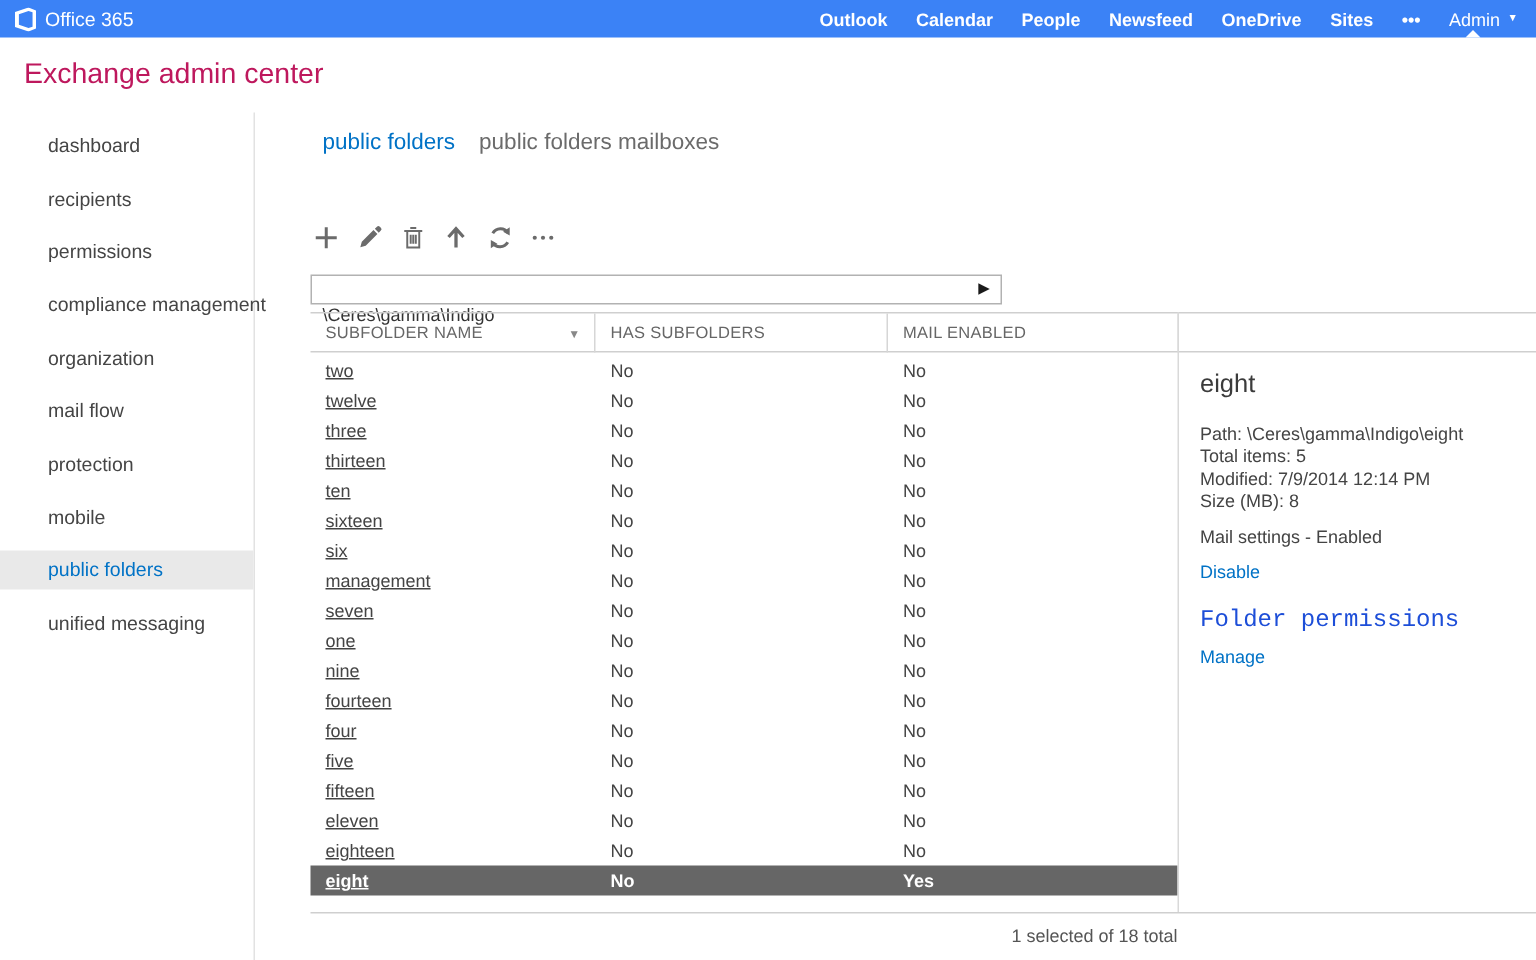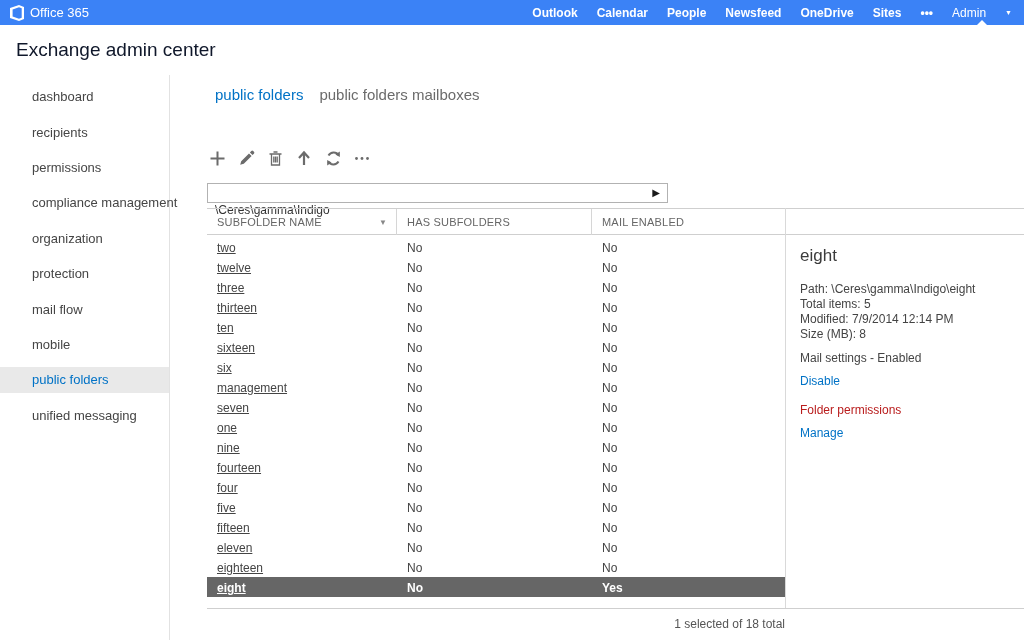--- a/index.html
+++ b/index.html
@@ -7,28 +7,28 @@
               font-family:"Liberation Sans","DejaVu Sans",sans-serif; }
 
   
   .topbar { position:absolute; left:0; top:0; width:1024px; height:25px;
             background:#3b82f6; color:#fff; display:flex; align-items:center; }
   .brand { display:flex; align-items:center; gap:6px; padding-left:10px;
            font-size:13px; cursor:pointer; }
   .topnav { position:absolute; right:12px; top:0; height:25px; display:flex;
             align-items:center; gap:19px; font-size:12px; }
   .topnav .nav-item { cursor:pointer; white-space:nowrap;font-weight:bold; }
-  .nav-admin { display:flex; align-items:center; gap:19px; cursor:pointer; }
+  .nav-admin { display:flex; align-items:center; gap:5px; cursor:pointer; }
   .admin-caret { font-size:7px; line-height:1; }
   .admin-pointer { position:absolute; bottom:0; right:37px; width:0; height:0;
                    border-left:5px solid transparent; border-right:5px solid transparent;
                    border-bottom:5px solid #ffffff; }
 
   
-  .page-title { position:absolute; left:16px; top:39px; font-size:19px; color:#0f172a; }
+  .page-title { position:absolute; left:16px; top:39px; font-size:19px; color:#be185d; }
 
   
   .sidebar { position:absolute; left:0; top:75px; width:170px; height:565px;
              border-right:1px solid #e2e2e2; padding-top:4px; }
   .side-item { height:35.4px; display:flex; align-items:center; padding-left:32px;
                font-size:13px; color:#454545; cursor:pointer; white-space:nowrap; }
   .side-item.selected { height:26px; margin:4.7px 0; background:#e9e9e9; color:#0072c6; }
 
   
   .tabs { position:absolute; left:215px; top:86px; display:flex; gap:16px; font-size:15px; }
@@ -74,21 +74,21 @@
   .list-footer { position:absolute; left:207px; top:617px; width:578px; text-align:right;
                  font-size:12px; color:#555; }
 
   
   .details { position:absolute; left:800px; top:246px; width:215px; }
   .d-title { font-size:17px; color:#3b3b3b; margin-bottom:16px; }
   .d-info div { font-size:12px; color:#444; line-height:15px; white-space:nowrap; }
   .d-mail { font-size:12px; color:#444; margin-top:9px; }
   .d-link { display:inline-block; font-size:12px; color:#0072c6; margin-top:9px;
             text-decoration:none; cursor:pointer; }
-  .d-perm { font-size:12px; color:#b91c1c; margin-top:14px; }
+  .d-perm { font-size:16px; color:#1d4ed8; margin-top:14px;font-family:Liberation Mono, monospace; }
 </style>
 </head>
 <body>
 
 <div class="topbar">
   <div class="brand">
     <span style="display:flex;">
       <svg width="14" height="16" viewBox="0 0 14 16">
         <path fill="#ffffff" d="M9,0 L0,3 V13 L9,16 L14,14 V2 Z M9,2.3 L11.7,3.2 V12.8 L9,13.7 L2.6,11.5 V4.5 Z"></path>
       </svg>
@@ -113,22 +113,22 @@
 </div>
 
 <div class="page-title">Exchange admin center</div>
 
 <div class="sidebar">
     <div class="side-item">dashboard</div>
     <div class="side-item">recipients</div>
     <div class="side-item">permissions</div>
     <div class="side-item">compliance management</div>
     <div class="side-item">organization</div>
+    <div class="side-item">mail flow</div>
     <div class="side-item">protection</div>
-    <div class="side-item">mail flow</div>
     <div class="side-item">mobile</div>
     <div class="side-item selected">public folders</div>
     <div class="side-item">unified messaging</div>
   </div>
 
 <div class="tabs">
   <span class="tab active">public folders</span>
   <span class="tab">public folders mailboxes</span>
 </div>
 

